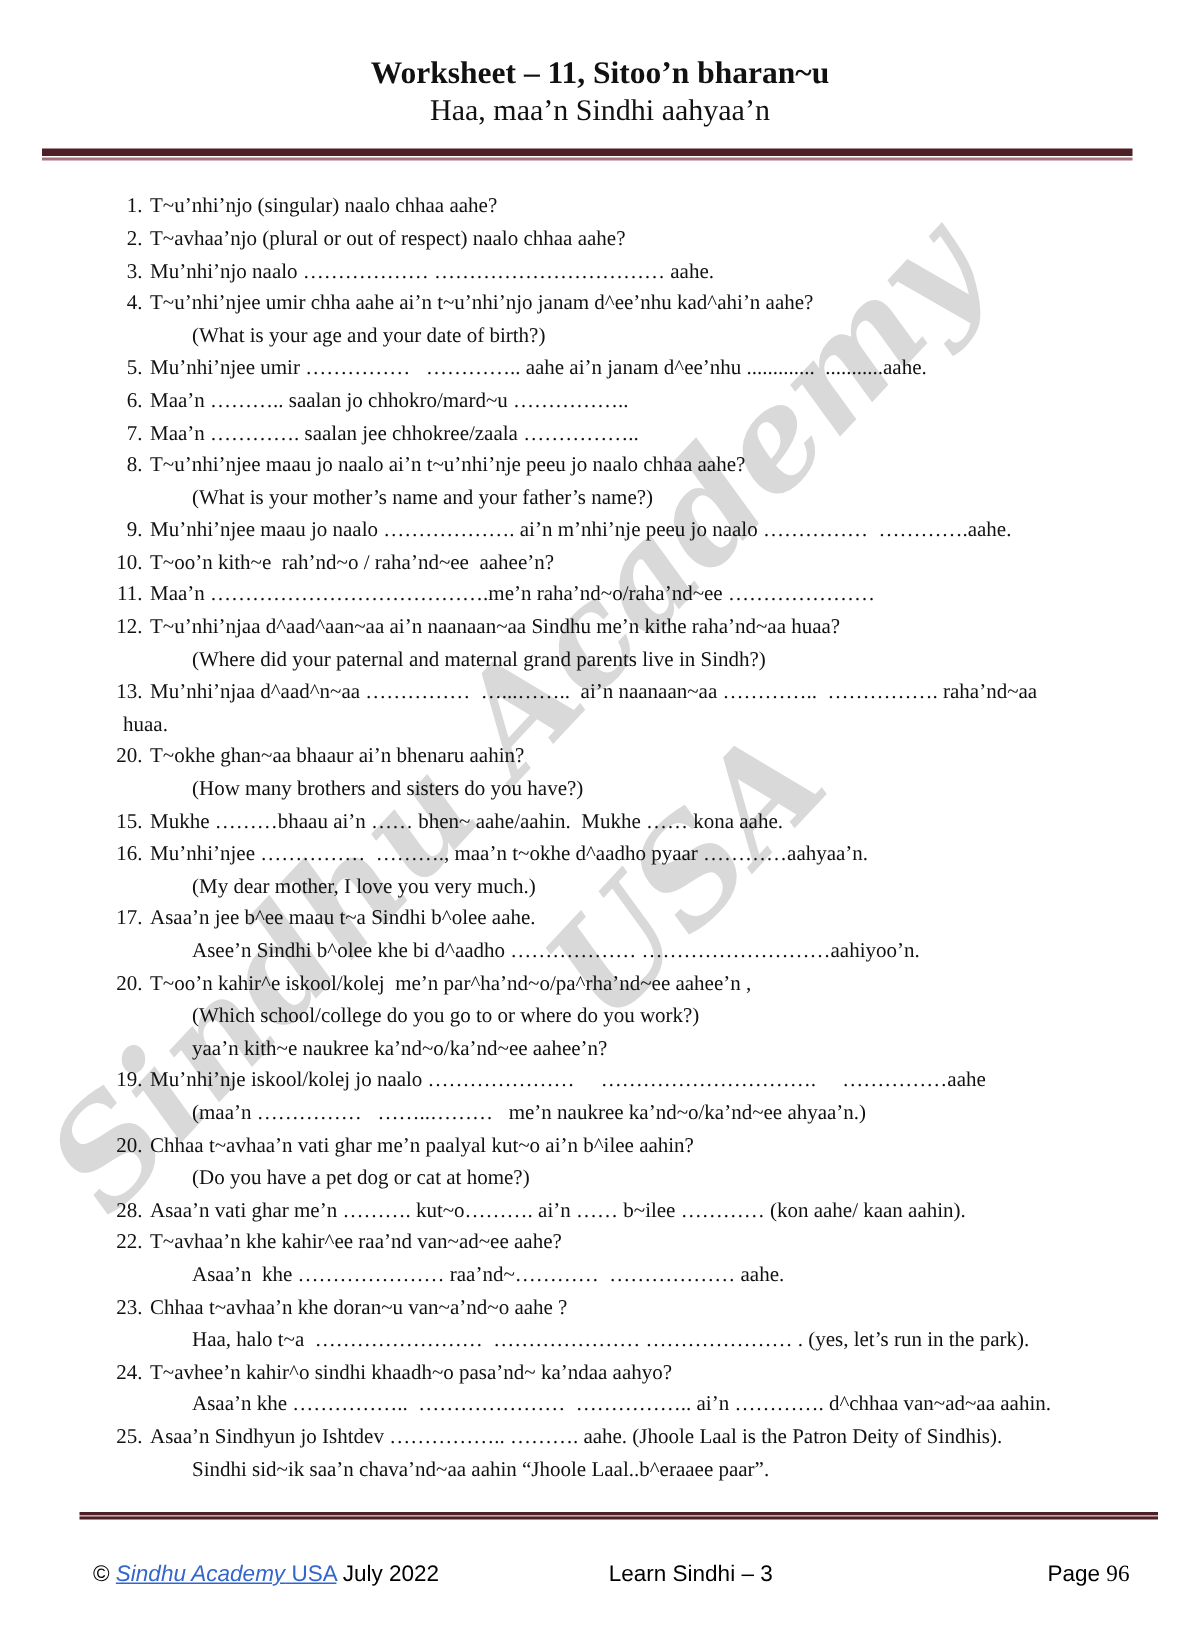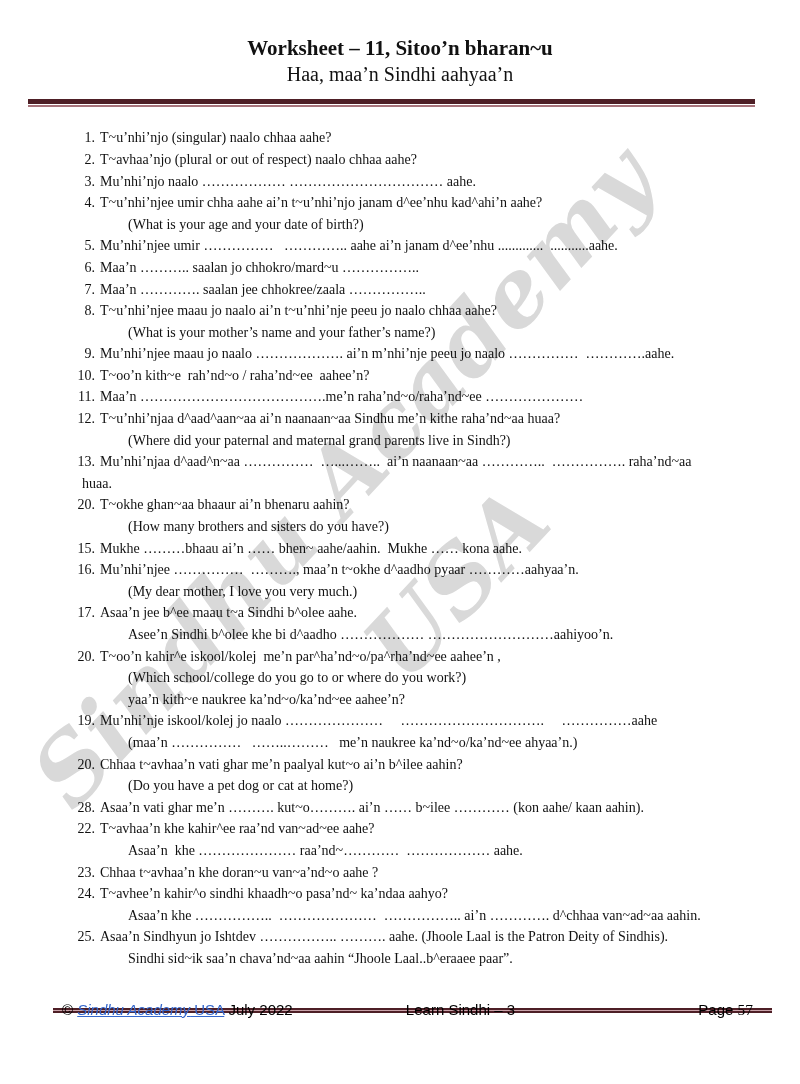--- a/index.html
+++ b/index.html
@@ -56,21 +56,21 @@
   }
   .cont  { padding-left:66px; }
   .flush { padding-left:0;margin-left:20px; }
   
   .rule-bottom { position:absolute; z-index:1; top:1008px; left:53px; right:28px; }
   .rule-bottom .r1 { height:2px; background:#4e1f26; }
   .rule-bottom .r2 { height:1px; background:#c9a3aa; }
   .rule-bottom .r3 { height:2px; background:#4e1f26; }
   .footer {
     position:absolute; z-index:1;
-    top:1001px; left:62px; right:47px;
+    top:1041px; left:62px; right:47px;
     display:flex; justify-content:space-between; align-items:baseline;
     font-family:"Liberation Sans", sans-serif;
     font-size:15px;
     color:#000000;
   }
   .footer .left  { white-space:pre; }
   .footer .center{ white-space:pre; transform:translateX(-35px); }
   .footer .right { white-space:pre; }
   .site-link {
     color:#3366cc;
@@ -130,31 +130,32 @@
       <div class="qline cont"><span>(Which school/college do you go to or where do you work?)</span></div>
       <div class="qline cont"><span>yaa’n kith~e naukree ka’nd~o/ka’nd~ee aahee’n?</span></div>
       <div class="qline"><span class="qnum">19.</span><span>Mu’nhi’nje iskool/kolej jo naalo …………………     ………………………….     ……………aahe</span></div>
       <div class="qline cont"><span>(maa’n ……………   ……..………   me’n naukree ka’nd~o/ka’nd~ee ahyaa’n.)</span></div>
       <div class="qline"><span class="qnum">20.</span><span>Chhaa t~avhaa’n vati ghar me’n paalyal kut~o ai’n b^ilee aahin?</span></div>
       <div class="qline cont"><span>(Do you have a pet dog or cat at home?)</span></div>
       <div class="qline"><span class="qnum">28.</span><span>Asaa’n vati ghar me’n ………. kut~o………. ai’n …… b~ilee ………… (kon aahe/ kaan aahin).</span></div>
       <div class="qline"><span class="qnum">22.</span><span>T~avhaa’n khe kahir^ee raa’nd van~ad~ee aahe?</span></div>
       <div class="qline cont"><span>Asaa’n  khe ………………… raa’nd~…………  ……………… aahe.</span></div>
       <div class="qline"><span class="qnum">23.</span><span>Chhaa t~avhaa’n khe doran~u van~a’nd~o aahe ?</span></div>
+      <div class="qline cont"><span>Haa, halo t~a  ……………………  ………………… ………………… . (yes, let’s run in the park).</span></div>
       <div class="qline"><span class="qnum">24.</span><span>T~avhee’n kahir^o sindhi khaadh~o pasa’nd~ ka’ndaa aahyo?</span></div>
       <div class="qline cont"><span>Asaa’n khe ……………..  …………………  …………….. ai’n …………. d^chhaa van~ad~aa aahin.</span></div>
       <div class="qline"><span class="qnum">25.</span><span>Asaa’n Sindhyun jo Ishtdev …………….. ………. aahe. (Jhoole Laal is the Patron Deity of Sindhis).</span></div>
       <div class="qline cont"><span>Sindhi sid~ik saa’n chava’nd~aa aahin “Jhoole Laal..b^eraaee paar”.</span></div>
     </div>
 
   <div class="rule-bottom">
     <div class="r1"></div>
       <div class="r2"></div>
       <div class="r3"></div>
   </div>
 
   <div class="footer">
     <div class="left"><span>© </span><span class="site-link"><span class="it">Sindhu Academy</span><span> USA</span></span><span> July 2022</span></div>
     <div class="center">Learn Sindhi – 3</div>
-    <div class="right"><span>Page </span><span class="page-number">57</span></div>
+    <div class="right"><span>Page </span><span class="page-number">96</span></div>
   </div>
 
 </div>
 
 </body></html>

